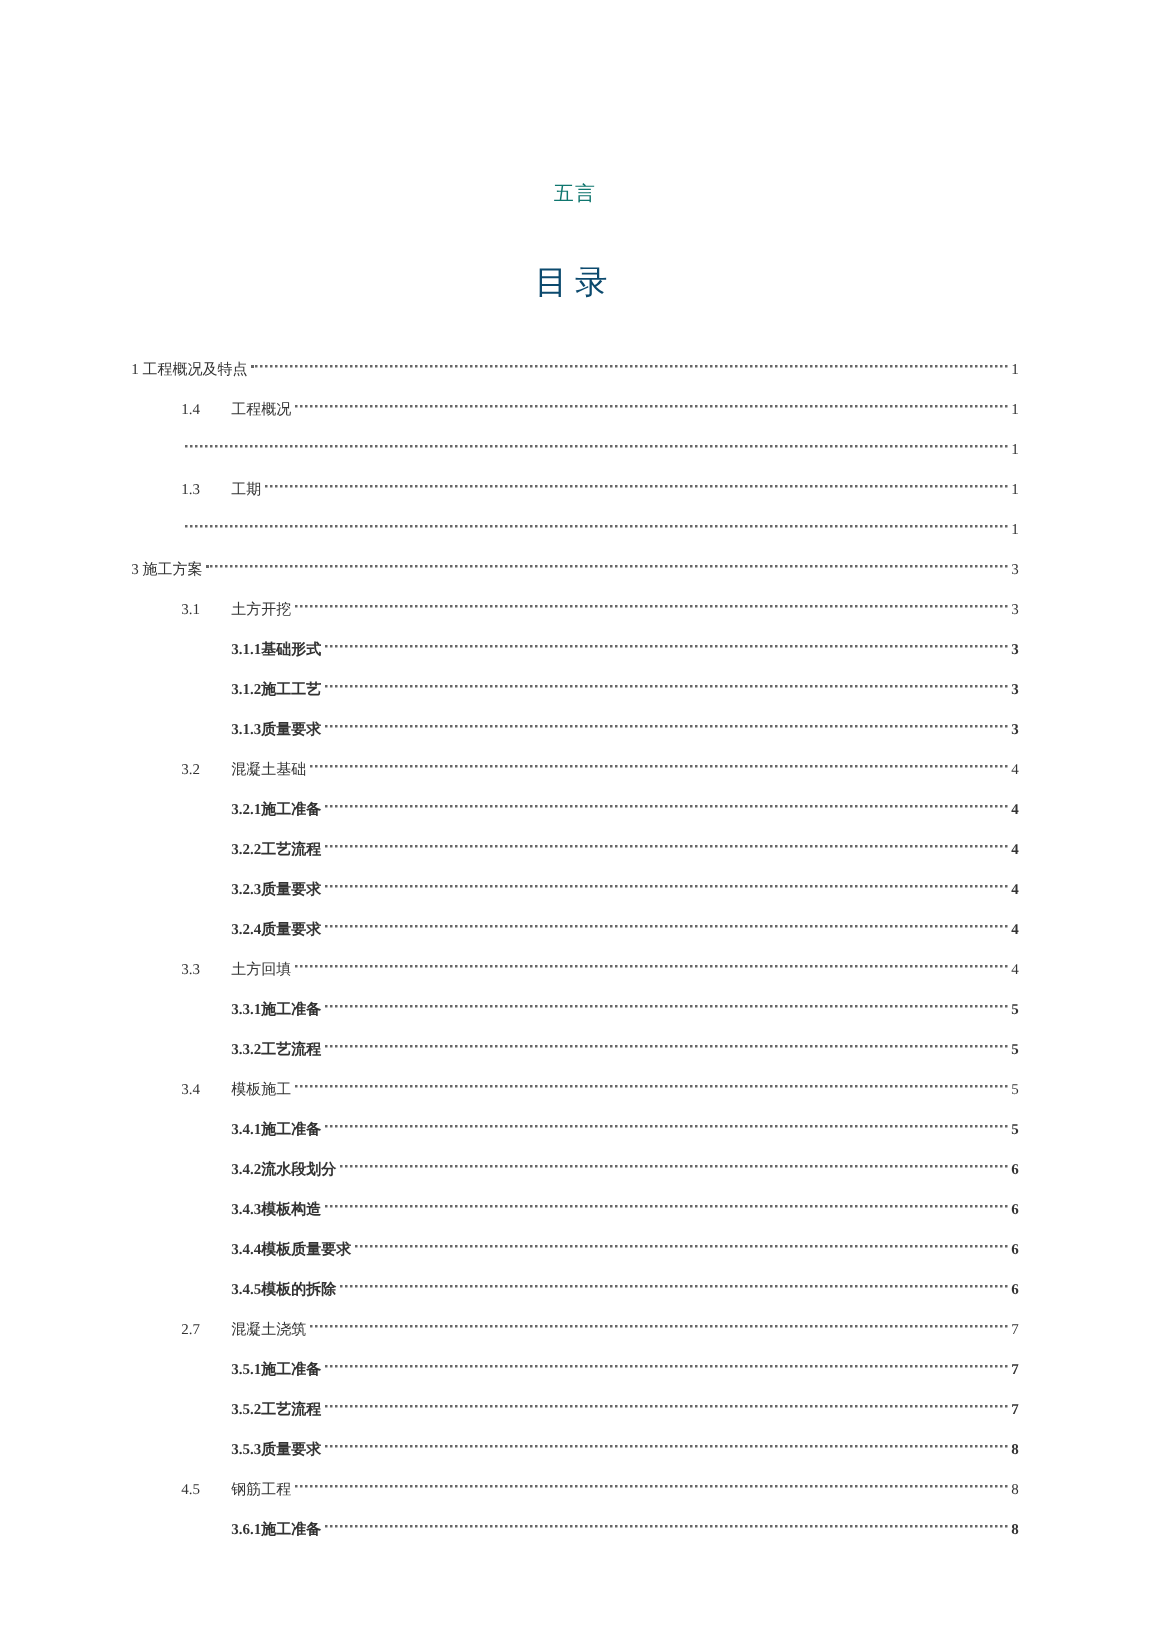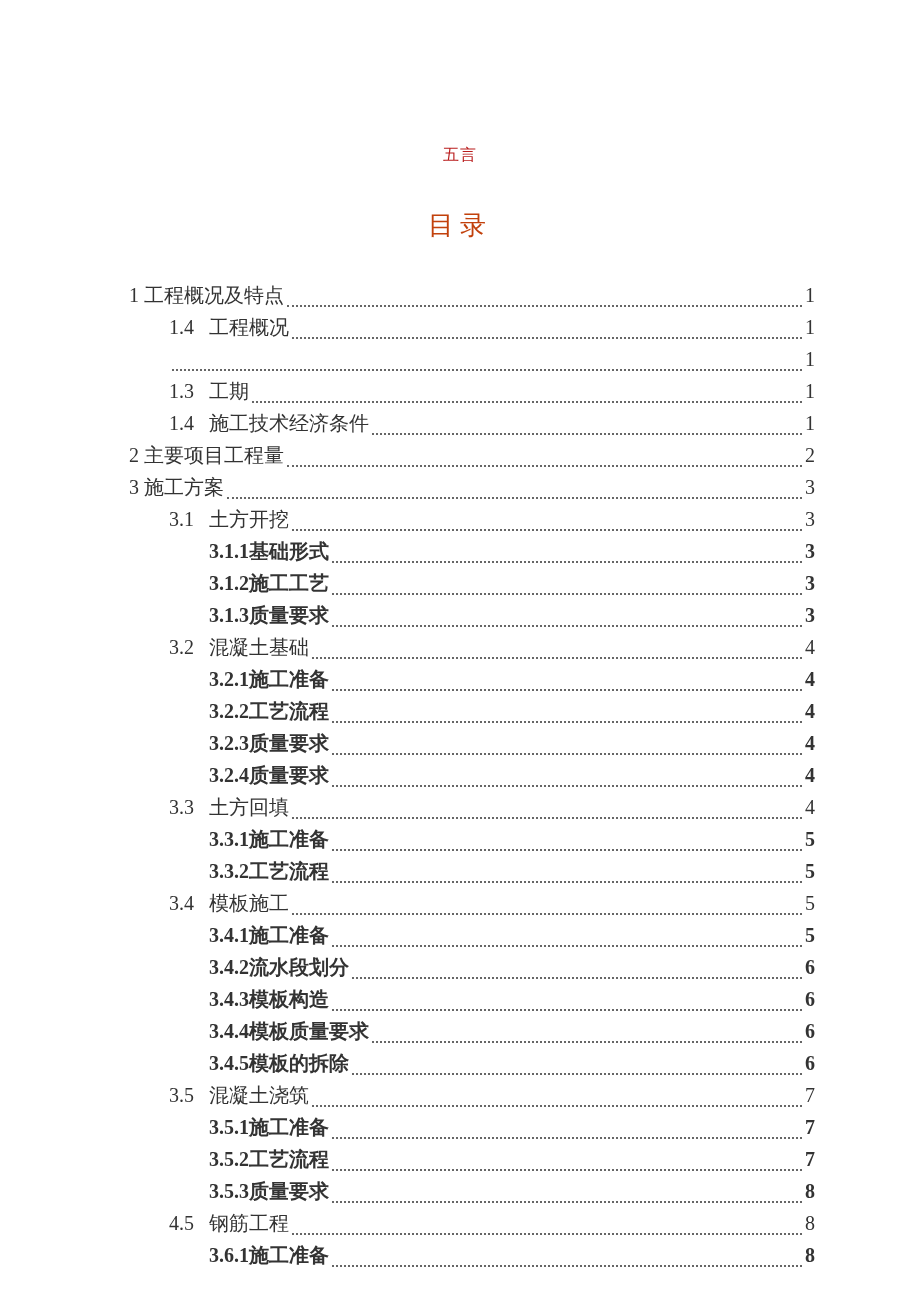--- a/index.html
+++ b/index.html
@@ -9,39 +9,38 @@
       background: #fff;
       font-family: "SimSun", "宋体", serif;
       font-size: 16px;
       color: #333;
       padding: 145px 105px 60px 105px;
       position: relative;
     }
     .header-label {
       text-align: center;
       font-size: 16px;
-      color: #b91c1c;
+      color: #0f766e;
       margin-bottom: 42px;
       letter-spacing: 1px;
     }
     .title {
       text-align: center;
       font-size: 26px;
-      color: #c2410c;
+      color: #0c4a6e;
       margin-bottom: 36px;
       letter-spacing: 6px;
       font-weight: normal;
     }
     .toc-entry {
       display: flex;
-      align-items: flex-end;
+      align-items: center;
       white-space: nowrap;
       line-height: 32px;
-      font-size: 20px;
-      margin-left: 24px;
+      font-size: 12px;
     }
     .toc-entry .label { flex: 0 0 auto; }
     .toc-entry .dots {
       flex: 1 1 auto;
       border-bottom: 2px dotted #666;
       margin: 0 3px 4px 3px;
       height: 0;
     }
     .toc-entry .page { flex: 0 0 auto; }
     .lvl-0 { padding-left: 0; }
@@ -70,28 +69,22 @@
     <div class="toc-entry lvl-1">
       <span class="dots"></span>
       <span class="page">1</span>
     </div>
     <div class="toc-entry lvl-1">
       <span class="label"><span class="num">1.3</span><span>工期</span></span>
       <span class="dots"></span>
       <span class="page">1</span>
     </div>
     <div class="toc-entry lvl-1">
-      <span class="label"><span class="num">1.4</span><span>施工技术经济条件</span></span>
-      <span class="dots"></span>
-      <span class="page">1</span>
-    </div>
-    <div class="toc-entry lvl-0">
-      <span class="label"><span class="num">2</span> <span> 主要项目工程量</span></span>
-      <span class="dots"></span>
-      <span class="page">2</span>
+      <span class="dots"></span>
+      <span class="page">1</span>
     </div>
     <div class="toc-entry lvl-0">
       <span class="label"><span class="num">3</span> <span> 施工方案</span></span>
       <span class="dots"></span>
       <span class="page">3</span>
     </div>
     <div class="toc-entry lvl-1">
       <span class="label"><span class="num">3.1</span><span>土方开挖</span></span>
       <span class="dots"></span>
       <span class="page">3</span>
@@ -175,21 +168,21 @@
       <span class="label"><span class="num">3.4.4</span><span>模板质量要求</span></span>
       <span class="dots"></span>
       <span class="page">6</span>
     </div>
     <div class="toc-entry lvl-2">
       <span class="label"><span class="num">3.4.5</span><span>模板的拆除</span></span>
       <span class="dots"></span>
       <span class="page">6</span>
     </div>
     <div class="toc-entry lvl-1">
-      <span class="label"><span class="num">3.5</span><span>混凝土浇筑</span></span>
+      <span class="label"><span class="num">2.7</span><span>混凝土浇筑</span></span>
       <span class="dots"></span>
       <span class="page">7</span>
     </div>
     <div class="toc-entry lvl-2">
       <span class="label"><span class="num">3.5.1</span><span>施工准备</span></span>
       <span class="dots"></span>
       <span class="page">7</span>
     </div>
     <div class="toc-entry lvl-2">
       <span class="label"><span class="num">3.5.2</span><span>工艺流程</span></span>

